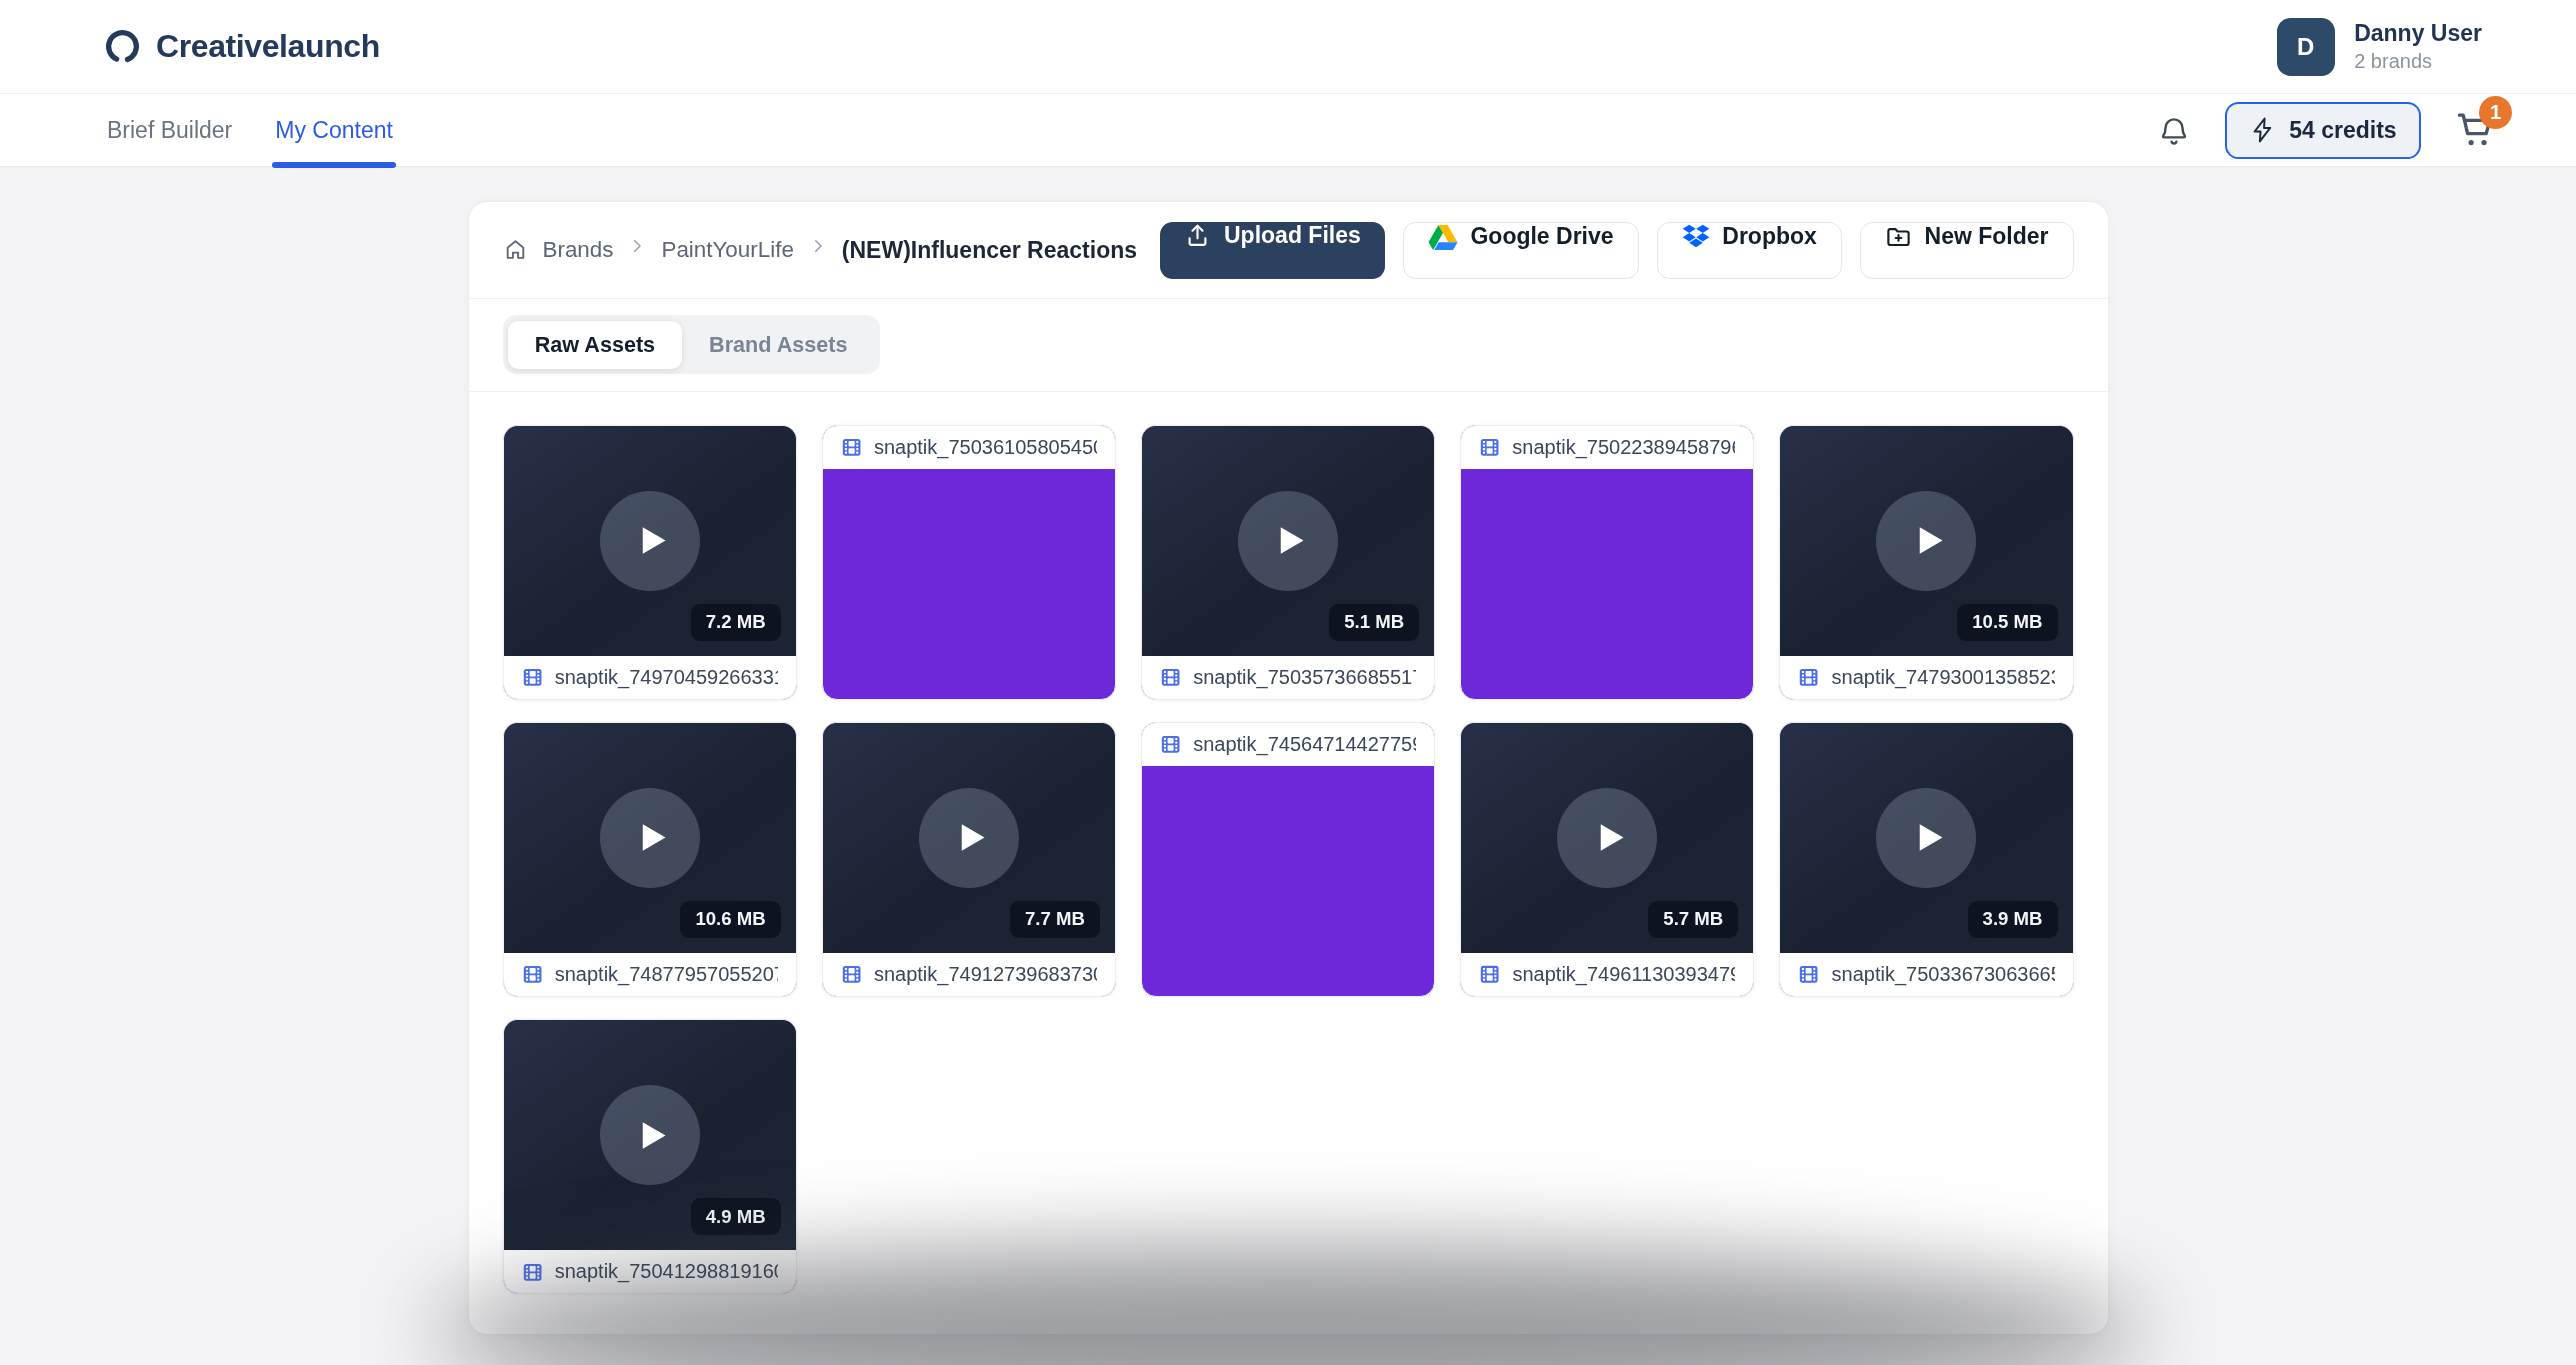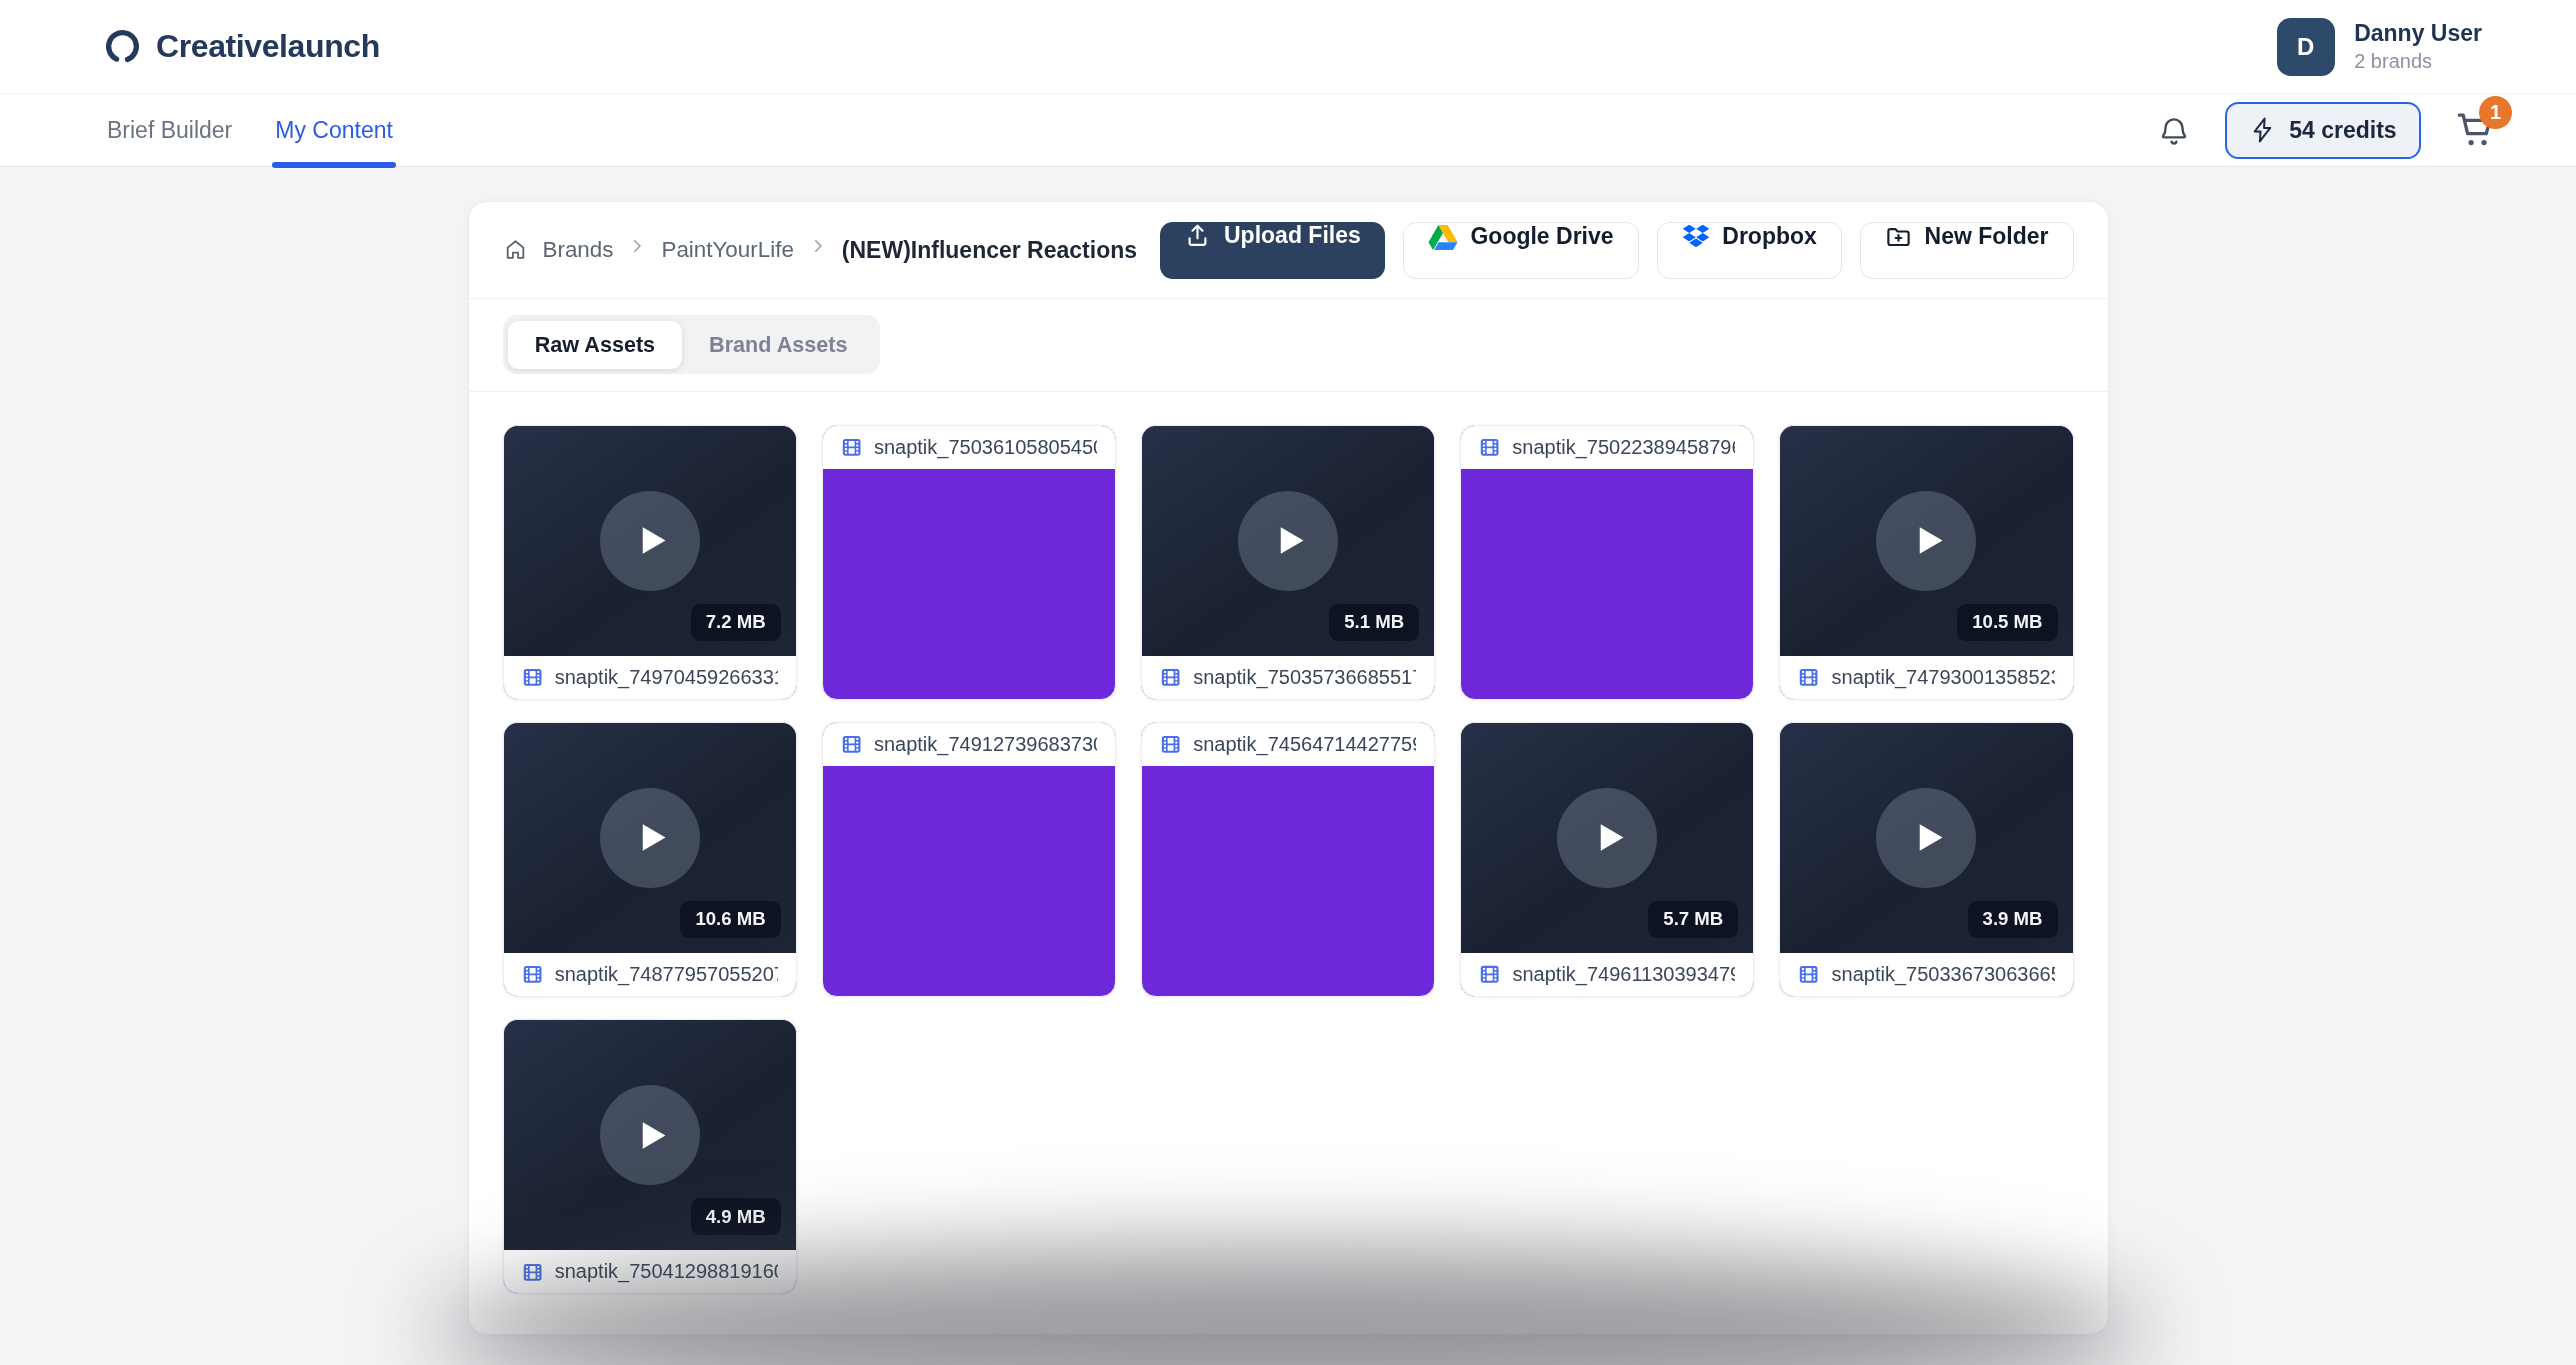--- a/index.html
+++ b/index.html
@@ -421,20 +421,28 @@
           <rect x="17.2" y="16.8" width="2.4" height="2.4" rx="0.5"></rect>
           <rect x="8.6" y="4.8" width="6.8" height="6.2" rx="0.8"></rect>
           <rect x="8.6" y="13" width="6.8" height="6.2" rx="0.8"></rect>
         </g>
       </svg>
       <div class="fname">snaptik_748779570552070...</div>
     </div>
   </div>
 
   <div class="tile">
+    <div class="thumb">
+      <div class="play">
+        <svg width="39" height="39" viewBox="0 0 24 24" fill="#ffffff">
+          <path d="M6 3.8v16.4L20 12 6 3.8Z"></path>
+        </svg>
+      </div>
+      <div class="size-badge">7.7 MB</div>
+    </div>
     <div class="namebar">
       <svg width="24.6" height="24.6" viewBox="0 0 24 24">
         <rect x="2" y="2.5" width="20" height="19" rx="3" fill="#4b6fe8"></rect>
         <g fill="#ffffff">
           <rect x="4.4" y="4.8" width="2.4" height="2.4" rx="0.5"></rect>
           <rect x="4.4" y="8.8" width="2.4" height="2.4" rx="0.5"></rect>
           <rect x="4.4" y="12.8" width="2.4" height="2.4" rx="0.5"></rect>
           <rect x="4.4" y="16.8" width="2.4" height="2.4" rx="0.5"></rect>
           <rect x="17.2" y="4.8" width="2.4" height="2.4" rx="0.5"></rect>
           <rect x="17.2" y="8.8" width="2.4" height="2.4" rx="0.5"></rect>

